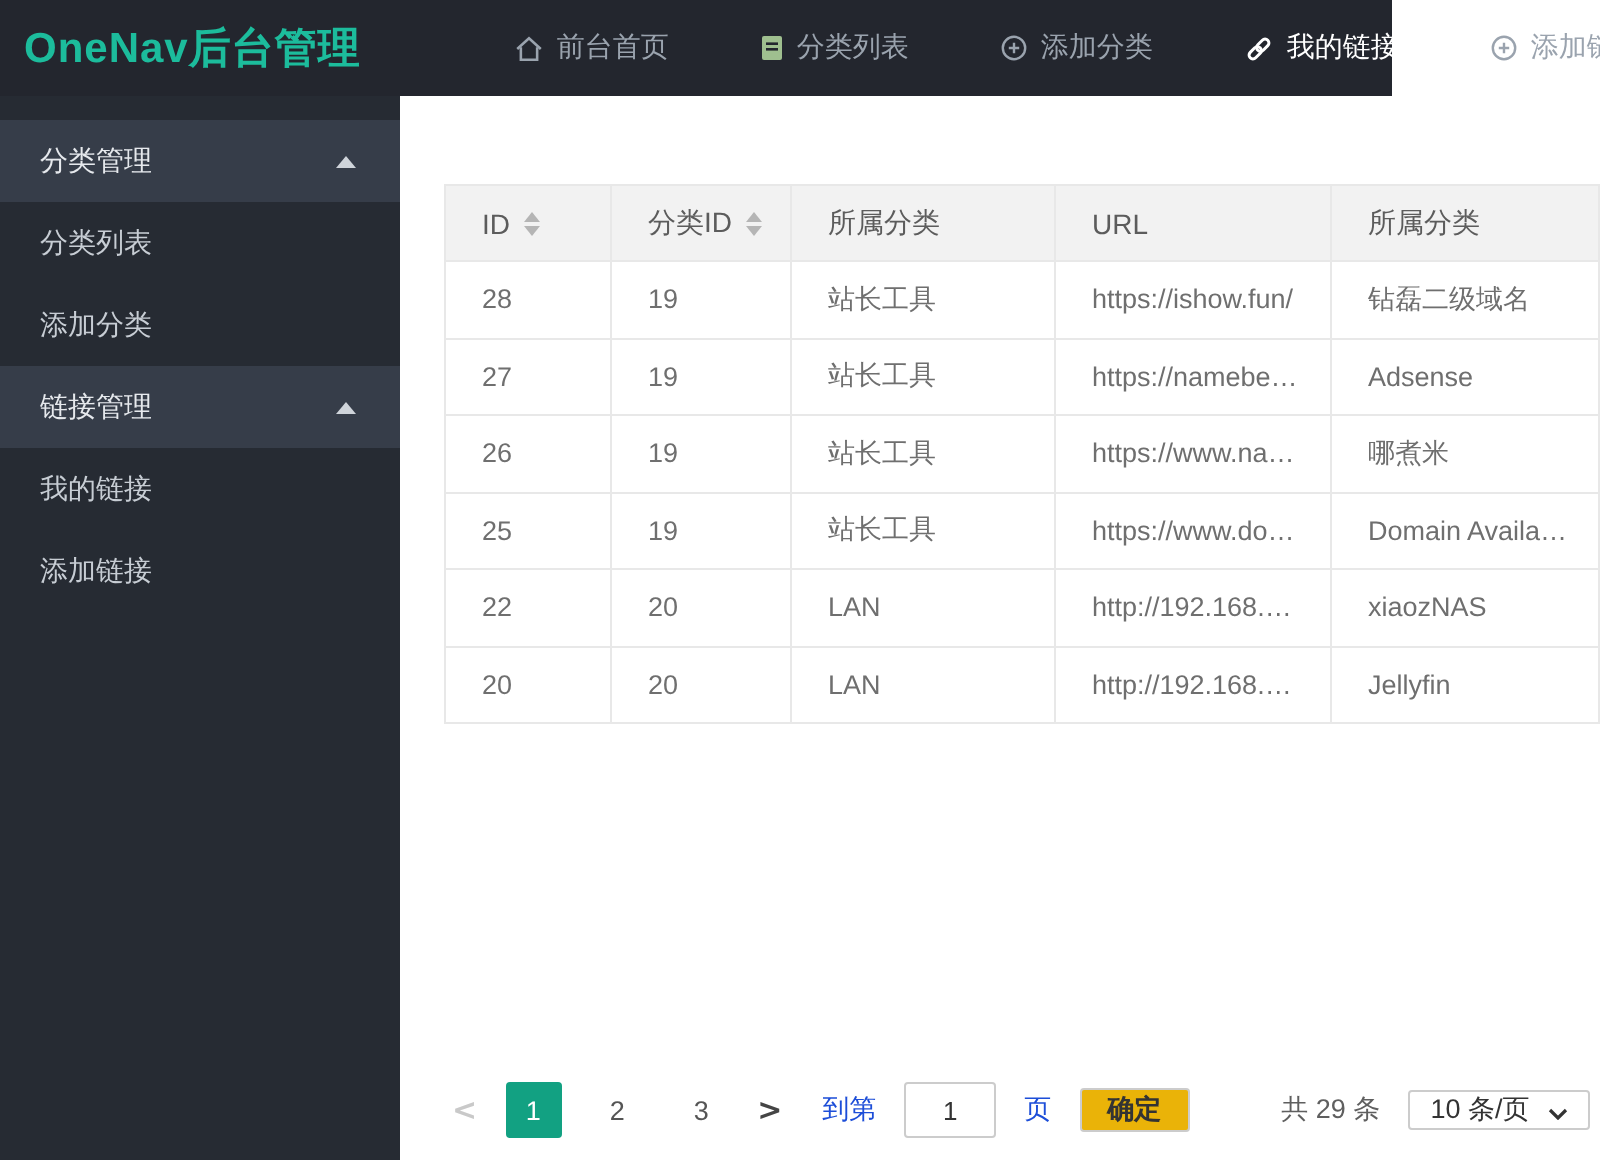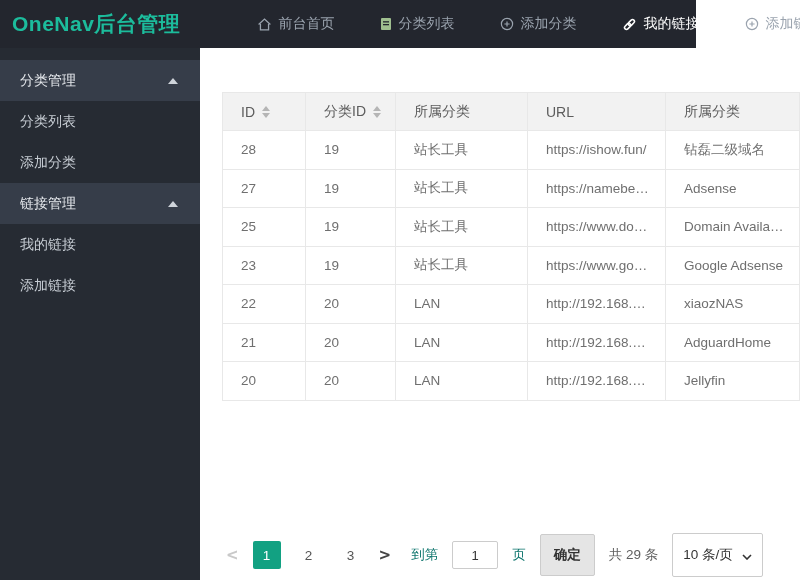--- a/index.html
+++ b/index.html
@@ -33,25 +33,25 @@
   .sort .s-up { border-bottom:5px solid #b5b5b5; }
   .sort .s-down { border-top:5px solid #b5b5b5; }
 
   
   .pagination { position:absolute; top:492px; left:26px; height:30px; display:flex; align-items:center; gap:14px; font-size:13.5px; color:#555; }
   .pg-arrow { font-size:15px; font-weight:bold; cursor:pointer; font-family:"DejaVu Sans",sans-serif; }
   .pg-prev { color:#c9c9c9; }
   .pg-next { color:#454545; }
   .pg-num { min-width:28px; height:28px; display:flex; align-items:center; justify-content:center; cursor:pointer; border-radius:2px; color:#555; }
   .pg-num.active { background:#12a182; color:#fff; }
-  .pg-label { color:#0f766e; }
+  .pg-label { color:#1d4ed8; }
   .pg-input { width:46px; height:28px; border:1px solid #ccc; border-radius:2px; text-align:center; font-size:13px; color:#333; outline:none; }
-  .pg-btn { height:42px; padding:0 13px; background:#e5e5e5; border:1px solid #ccc; border-radius:2px; font-weight:bold; font-size:13.5px; color:#333; cursor:pointer; }
-  .pg-total { color:#5f5f5f; }
-  .pg-select { height:44px; border:1px solid #ccc; border-radius:2px; display:flex; align-items:center; gap:9px; padding:0 10px; color:#333; cursor:pointer; }
+  .pg-btn { height:22px; padding:0 13px; background:#eab308; border:1px solid #ccc; border-radius:2px; font-weight:bold; font-size:13.5px; color:#333; cursor:pointer; }
+  .pg-total { color:#5f5f5f;margin-left:32px; }
+  .pg-select { height:20px; border:1px solid #ccc; border-radius:2px; display:flex; align-items:center; gap:9px; padding:0 10px; color:#333; cursor:pointer; }
 </style>
 </head>
 <body>
 
 <div class="topbar">
   <div class="logo">OneNav后台管理</div>
   <div class="topnav">
       <div class="nav-item">
         <span class="ic">
           <svg width="15" height="15" viewBox="0 0 14 14" fill="none" stroke="currentColor" stroke-width="1.2">
@@ -174,46 +174,39 @@
             <td>钻磊二级域名</td>
           </tr>
           <tr>
             <td>27</td>
             <td>19</td>
             <td>站长工具</td>
             <td>https://namebe…</td>
             <td>Adsense</td>
           </tr>
           <tr>
+            <td>26</td>
+            <td>19</td>
+            <td>站长工具</td>
+            <td>https://www.na…</td>
+            <td>哪煮米</td>
+          </tr>
+          <tr>
             <td>25</td>
             <td>19</td>
             <td>站长工具</td>
             <td>https://www.do…</td>
             <td>Domain Availa…</td>
-          </tr>
-          <tr>
-            <td>23</td>
-            <td>19</td>
-            <td>站长工具</td>
-            <td>https://www.go…</td>
-            <td>Google Adsense</td>
           </tr>
           <tr>
             <td>22</td>
             <td>20</td>
             <td>LAN</td>
             <td>http://192.168.…</td>
             <td>xiaozNAS</td>
-          </tr>
-          <tr>
-            <td>21</td>
-            <td>20</td>
-            <td>LAN</td>
-            <td>http://192.168.…</td>
-            <td>AdguardHome</td>
           </tr>
           <tr>
             <td>20</td>
             <td>20</td>
             <td>LAN</td>
             <td>http://192.168.…</td>
             <td>Jellyfin</td>
           </tr>
         </tbody>
     </table>

